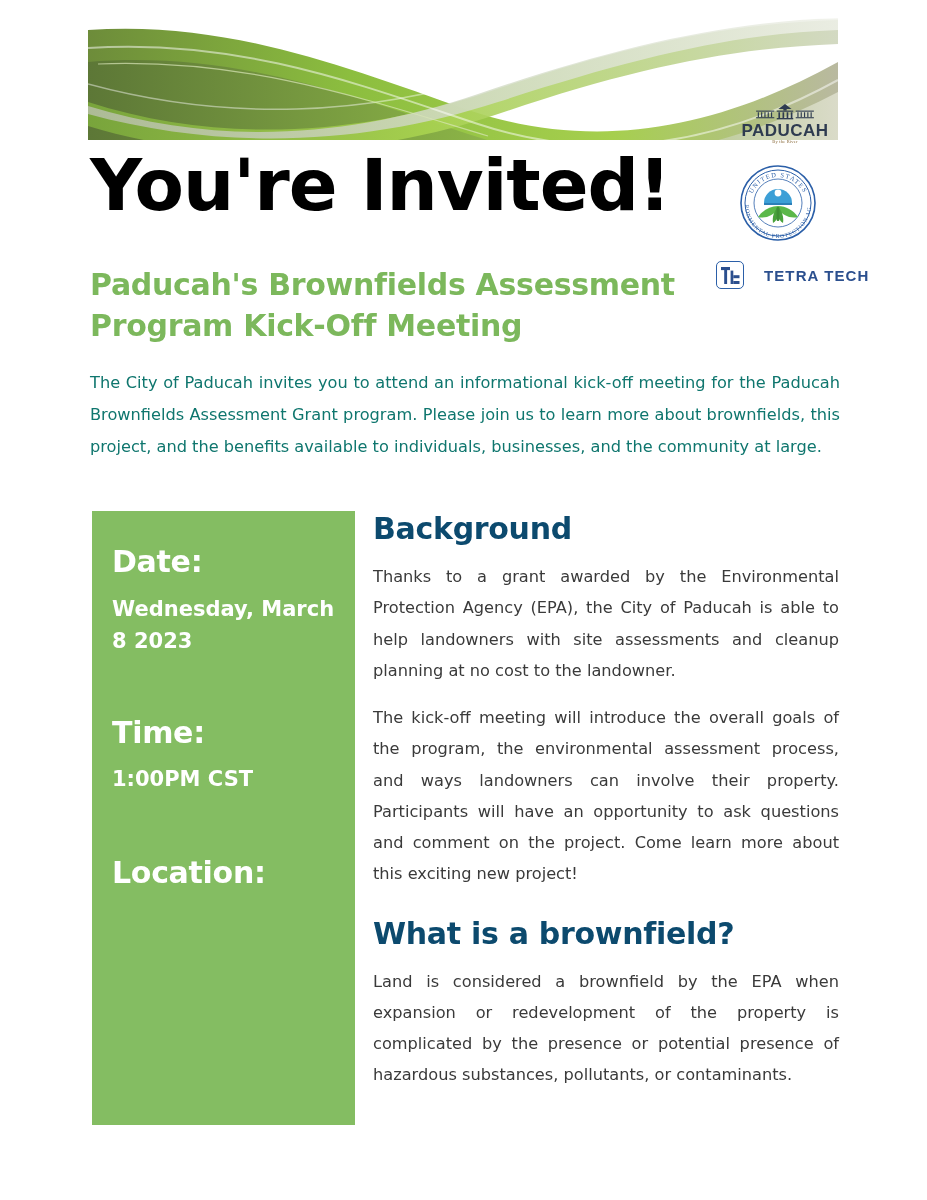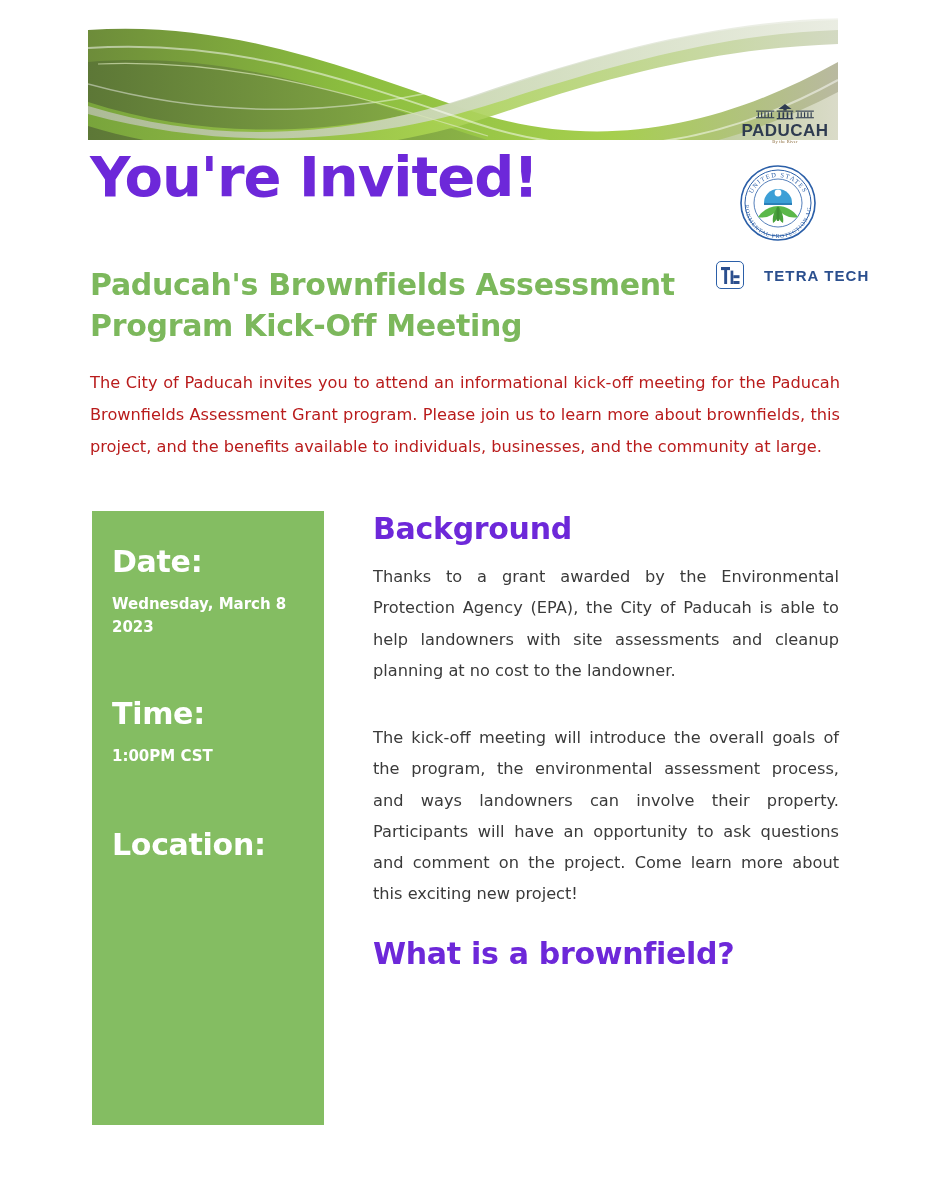--- a/index.html
+++ b/index.html
@@ -57,91 +57,91 @@
     font-size:15px; font-weight:bold; letter-spacing:1.1px;
     color:#2b4f8e; white-space:nowrap;
   }
 
   
   .title-invited {
     position:absolute; left:90px; top:148px;
     width:620px;
     font-family:"DejaVu Sans", sans-serif;
     font-weight:bold;
-    font-size:56px; line-height:1.05;
+    font-size:72px; line-height:1.05;
     letter-spacing:-1px;
-    color:#6d28d9;
+    color:#000000;
   }
 
   .subtitle {
     position:absolute; left:90px; top:264px;
     width:620px;
     font-family:"DejaVu Sans", sans-serif;
     font-weight:bold;
     font-size:30px; line-height:1.37;
     letter-spacing:-0.3px;
     color:#7cb85c;
   }
 
   
   .intro {
     position:absolute; left:90px; top:367px;
     width:750px;
     font-family:"DejaVu Sans", sans-serif;
     font-size:16.2px; line-height:1.96;
-    color:#b91c1c;
+    color:#0f766e;
     text-align:justify;
   }
 
   
   .info-panel {
     position:absolute; left:92px; top:511px;
-    width:232px; height:614px;
+    width:263px; height:614px;
     background:#84bd62;
     color:#ffffff;
     padding:34px 0 0 20px;
   }
   .info-heading {
     font-family:"DejaVu Sans", sans-serif;
     font-weight:bold;
     font-size:30px; line-height:1.15;
     letter-spacing:-0.3px;
     color:#ffffff;
   }
   .info-body {
     font-family:"DejaVu Sans", sans-serif;
     font-weight:bold;
-    font-size:15px; line-height:1.55;
+    font-size:21px; line-height:1.55;
     color:#ffffff;
     margin-top:13px;
   }
   .info-block-date { margin-top:0px; }
   .info-block-time { margin-top:58px; }
   .info-block-loc  { margin-top:60px; }
 
   
   .right-col {
     position:absolute; left:373px; top:511px;
     width:466px;
   }
   .sec-heading {
     font-family:"DejaVu Sans", sans-serif;
     font-weight:bold;
     font-size:30px; line-height:1.2;
     letter-spacing:-0.3px;
-    color:#6d28d9;
+    color:#0c4a6e;
   }
   .sec-para {
     font-family:"DejaVu Sans", sans-serif;
     font-size:16.2px; line-height:1.93;
     color:#3a3a3a;
     text-align:justify;
     margin-top:14px;
   }
-  .sec-para.gap { margin-top:36px; }
+  .sec-para.gap { margin-top:16px; }
   .sec-heading.second { margin-top:26px; }
 </style>
 </head>
 <body>
 
 <div class="page">
 
   <div class="header-art">
     <svg viewBox="0 0 750 122" preserveAspectRatio="none" aria-hidden="true">
       <defs>
@@ -273,15 +273,16 @@
     <div class="info-block-loc">
       <div class="info-heading">Location:</div>
     </div>
   </aside>
 
   <section class="right-col">
     <h3 class="sec-heading">Background</h3>
     <p class="sec-para">Thanks to a grant awarded by the Environmental Protection Agency (EPA), the City of Paducah is able to help landowners with site assessments and cleanup planning at no cost to the landowner.</p>
     <p class="sec-para gap">The kick-off meeting will introduce the overall goals of the program, the environmental assessment process, and ways landowners can involve their property. Participants will have an opportunity to ask questions and comment on the project. Come learn more about this exciting new project!</p>
     <h3 class="sec-heading second">What is a brownfield?</h3>
+    <p class="sec-para">Land is considered a brownfield by the EPA when expansion or redevelopment of the property is complicated by the presence or potential presence of hazardous substances, pollutants, or contaminants.</p>
   </section>
 
 </div>
 
 </body></html>

